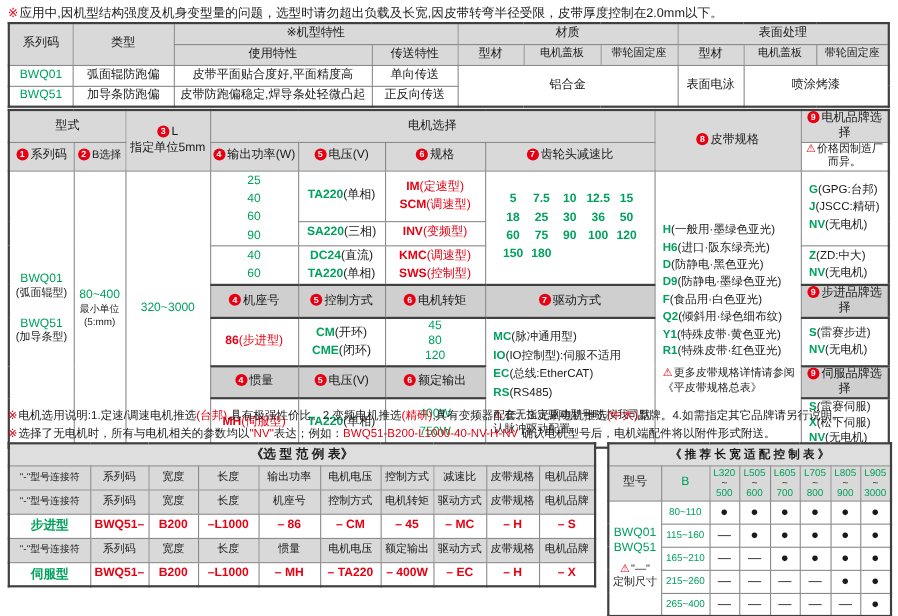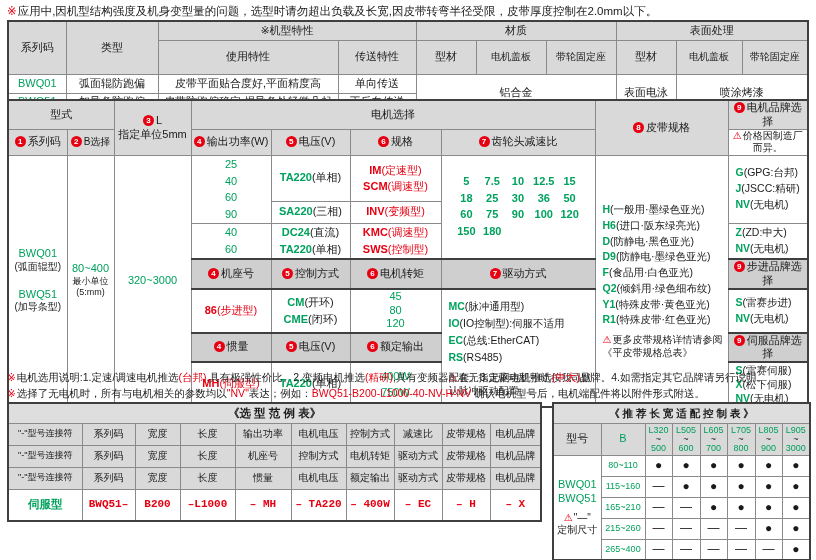--- a/index.html
+++ b/index.html
@@ -58,21 +58,21 @@
       <col style="width:66px">
     </colgroup>
   <tbody>
       <tr style="height:19px;">
     <td class="hd" rowspan="2">系列码</td>
     <td class="hd" rowspan="2">类型</td>
     <td class="hd" colspan="2">※机型特性</td>
     <td class="hd" colspan="3">材质</td>
     <td class="hd" colspan="3">表面处理</td>
   </tr>
-  <tr style="height:34px;">
+  <tr style="height:19px;">
     <td class="hd">使用特性</td>
     <td class="hd">传送特性</td>
     <td class="hd">型材</td>
     <td class="hd small">电机盖板</td>
     <td class="hd small">带轮固定座</td>
     <td class="hd">型材</td>
     <td class="hd small">电机盖板</td>
     <td class="hd small">带轮固定座</td>
   </tr>
   <tr style="height:19px;">
@@ -304,33 +304,45 @@
     <td class="hd small">系列码</td>
     <td class="hd small">宽度</td>
     <td class="hd small">长度</td>
     <td class="hd small">机座号</td>
     <td class="hd small">控制方式</td>
     <td class="hd small">电机转矩</td>
     <td class="hd small">驱动方式</td>
     <td class="hd small">皮带规格</td>
     <td class="hd small">电机品牌</td>
   </tr>
+  <tr style="height:22px;">
+    <td class="exlabel">步进型</td>
+    <td class="exv">BWQ51–</td>
+    <td class="exv">B200</td>
+    <td class="exv">–L1000</td>
+    <td class="exv">– 86</td>
+    <td class="exv">– CM</td>
+    <td class="exv">– 45</td>
+    <td class="exv">– MC</td>
+    <td class="exv">– H</td>
+    <td class="exv">– S</td>
+  </tr>
   <tr style="height:22px;" class="hd">
     <td class="hd tiny">"-"型号连接符</td>
     <td class="hd small">系列码</td>
     <td class="hd small">宽度</td>
     <td class="hd small">长度</td>
     <td class="hd small">惯量</td>
     <td class="hd small">电机电压</td>
     <td class="hd small">额定输出</td>
     <td class="hd small">驱动方式</td>
     <td class="hd small">皮带规格</td>
     <td class="hd small">电机品牌</td>
   </tr>
-  <tr style="height:32px;font-family:Liberation Mono, monospace;">
+  <tr style="height:22px;">
     <td class="exlabel">伺服型</td>
     <td class="exv">BWQ51–</td>
     <td class="exv">B200</td>
     <td class="exv">–L1000</td>
     <td class="exv">– MH</td>
     <td class="exv">– TA220</td>
     <td class="exv">– 400W</td>
     <td class="exv">– EC</td>
     <td class="exv">– H</td>
     <td class="exv">– X</td>

